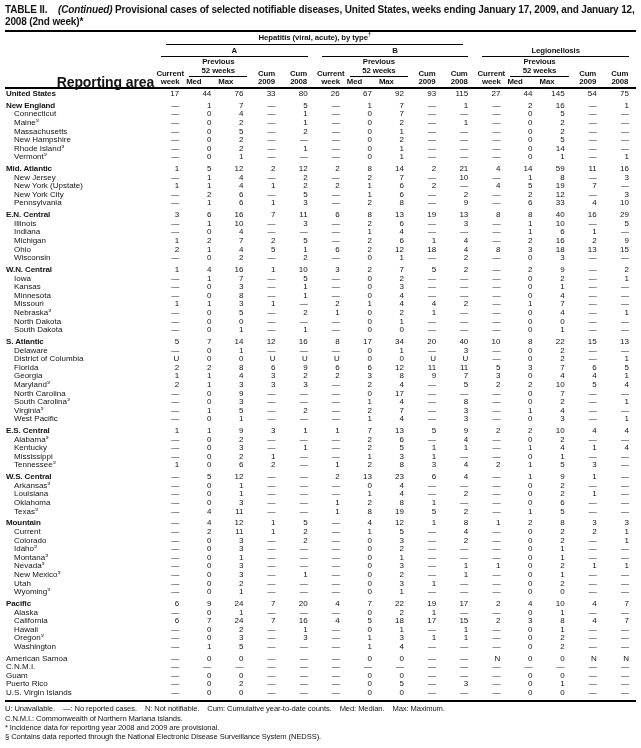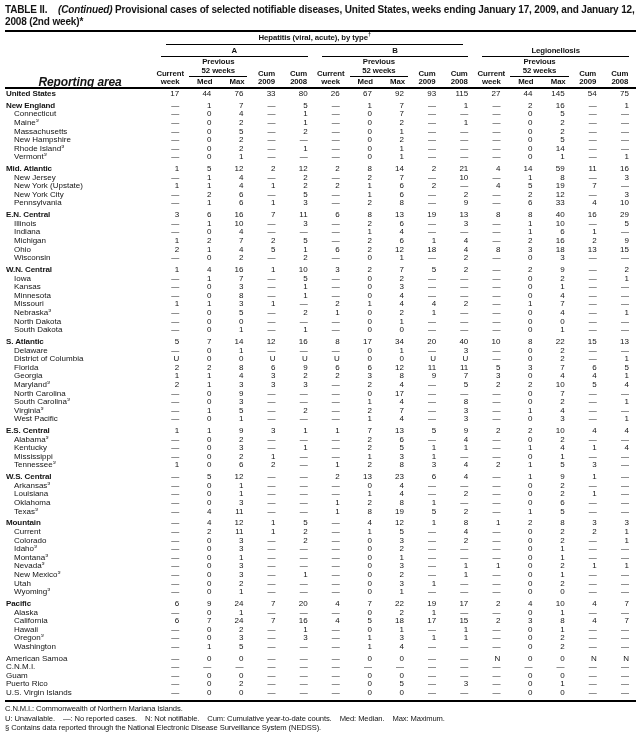--- a/index.html
+++ b/index.html
@@ -9,26 +9,26 @@
   .title{font-size:10px;font-weight:bold;line-height:11.5px;letter-spacing:-0.15px;
          border-bottom:2.5px solid #000;padding-bottom:3px;}
   .title i{font-style:italic;margin-left:8px;}
 
   table{border-collapse:collapse;table-layout:fixed;width:631px;}
   col.c-area{width:149px;}
   col.c-num{width:32.1px;}
 
   th{font-weight:bold;font-size:7.8px;line-height:8.6px;padding:0;
      vertical-align:bottom;text-align:center;letter-spacing:-0.1px;}
-  th.area-h{text-align:center;padding-left:1px;font-size:12px;font-style:italic;}
+  th.area-h{text-align:right;padding-left:1px;font-size:14px;}
   .rule{border-bottom:1.4px solid #000;padding:2px 0 1px 0;margin:0 7px;}
   .rule.hep{margin:0 12px;}
   .rule.prev{margin:0 3px;white-space:pre-line;padding-top:1px;}
   th.two{white-space:pre-line;}
-  th.medmax{padding-right:6px;text-align:right;padding-top:1px;}
+  th.medmax{padding-right:6px;text-align:left;padding-top:1px;}
   th.bb{border-bottom:2.2px solid #000;}
   th sup,td sup{font-size:5.5px;vertical-align:super;line-height:0;}
 
   td{font-size:8px;line-height:8.6px;padding:0;white-space:nowrap;}
   td.area{text-align:left;padding-left:1px;overflow:hidden;}
   td.num{text-align:right;padding-right:7px;}
   tr.region td.area{font-weight:bold;letter-spacing:-0.1px;}
   tr.state td.area{padding-left:9px;}
   tr.gap td{height:3.2px;line-height:3.2px;font-size:1px;}
   tbody tr:first-child td{padding-top:1px;}
@@ -1357,18 +1357,19 @@
           <td class="num">—</td>
           <td class="num">0</td>
           <td class="num">0</td>
           <td class="num">—</td>
           <td class="num">—</td>
         </tr>
       </tbody>
   </table>
 
   <div class="footnotes">
+    <div class="fn">U: Unavailable.    —: No reported cases.    N: Not notifiable.    Cum: Cumulative year-to-date counts.    Med: Median.    Max: Maximum.</div>
     <div class="fn">C.N.M.I.: Commonwealth of Northern Mariana Islands.</div>
-    <div class="fn">U: Unavailable.    —: No reported cases.    N: Not notifiable.    Cum: Cumulative year-to-date counts.    Med: Median.    Max: Maximum.</div>
+    <div class="fn">* Incidence data for reporting year 2008 and 2009 are provisional.</div>
     <div class="fn">§ Contains data reported through the National Electronic Disease Surveillance System (NEDSS).</div>
   </div>
 
 </div>
 
 </body></html>

